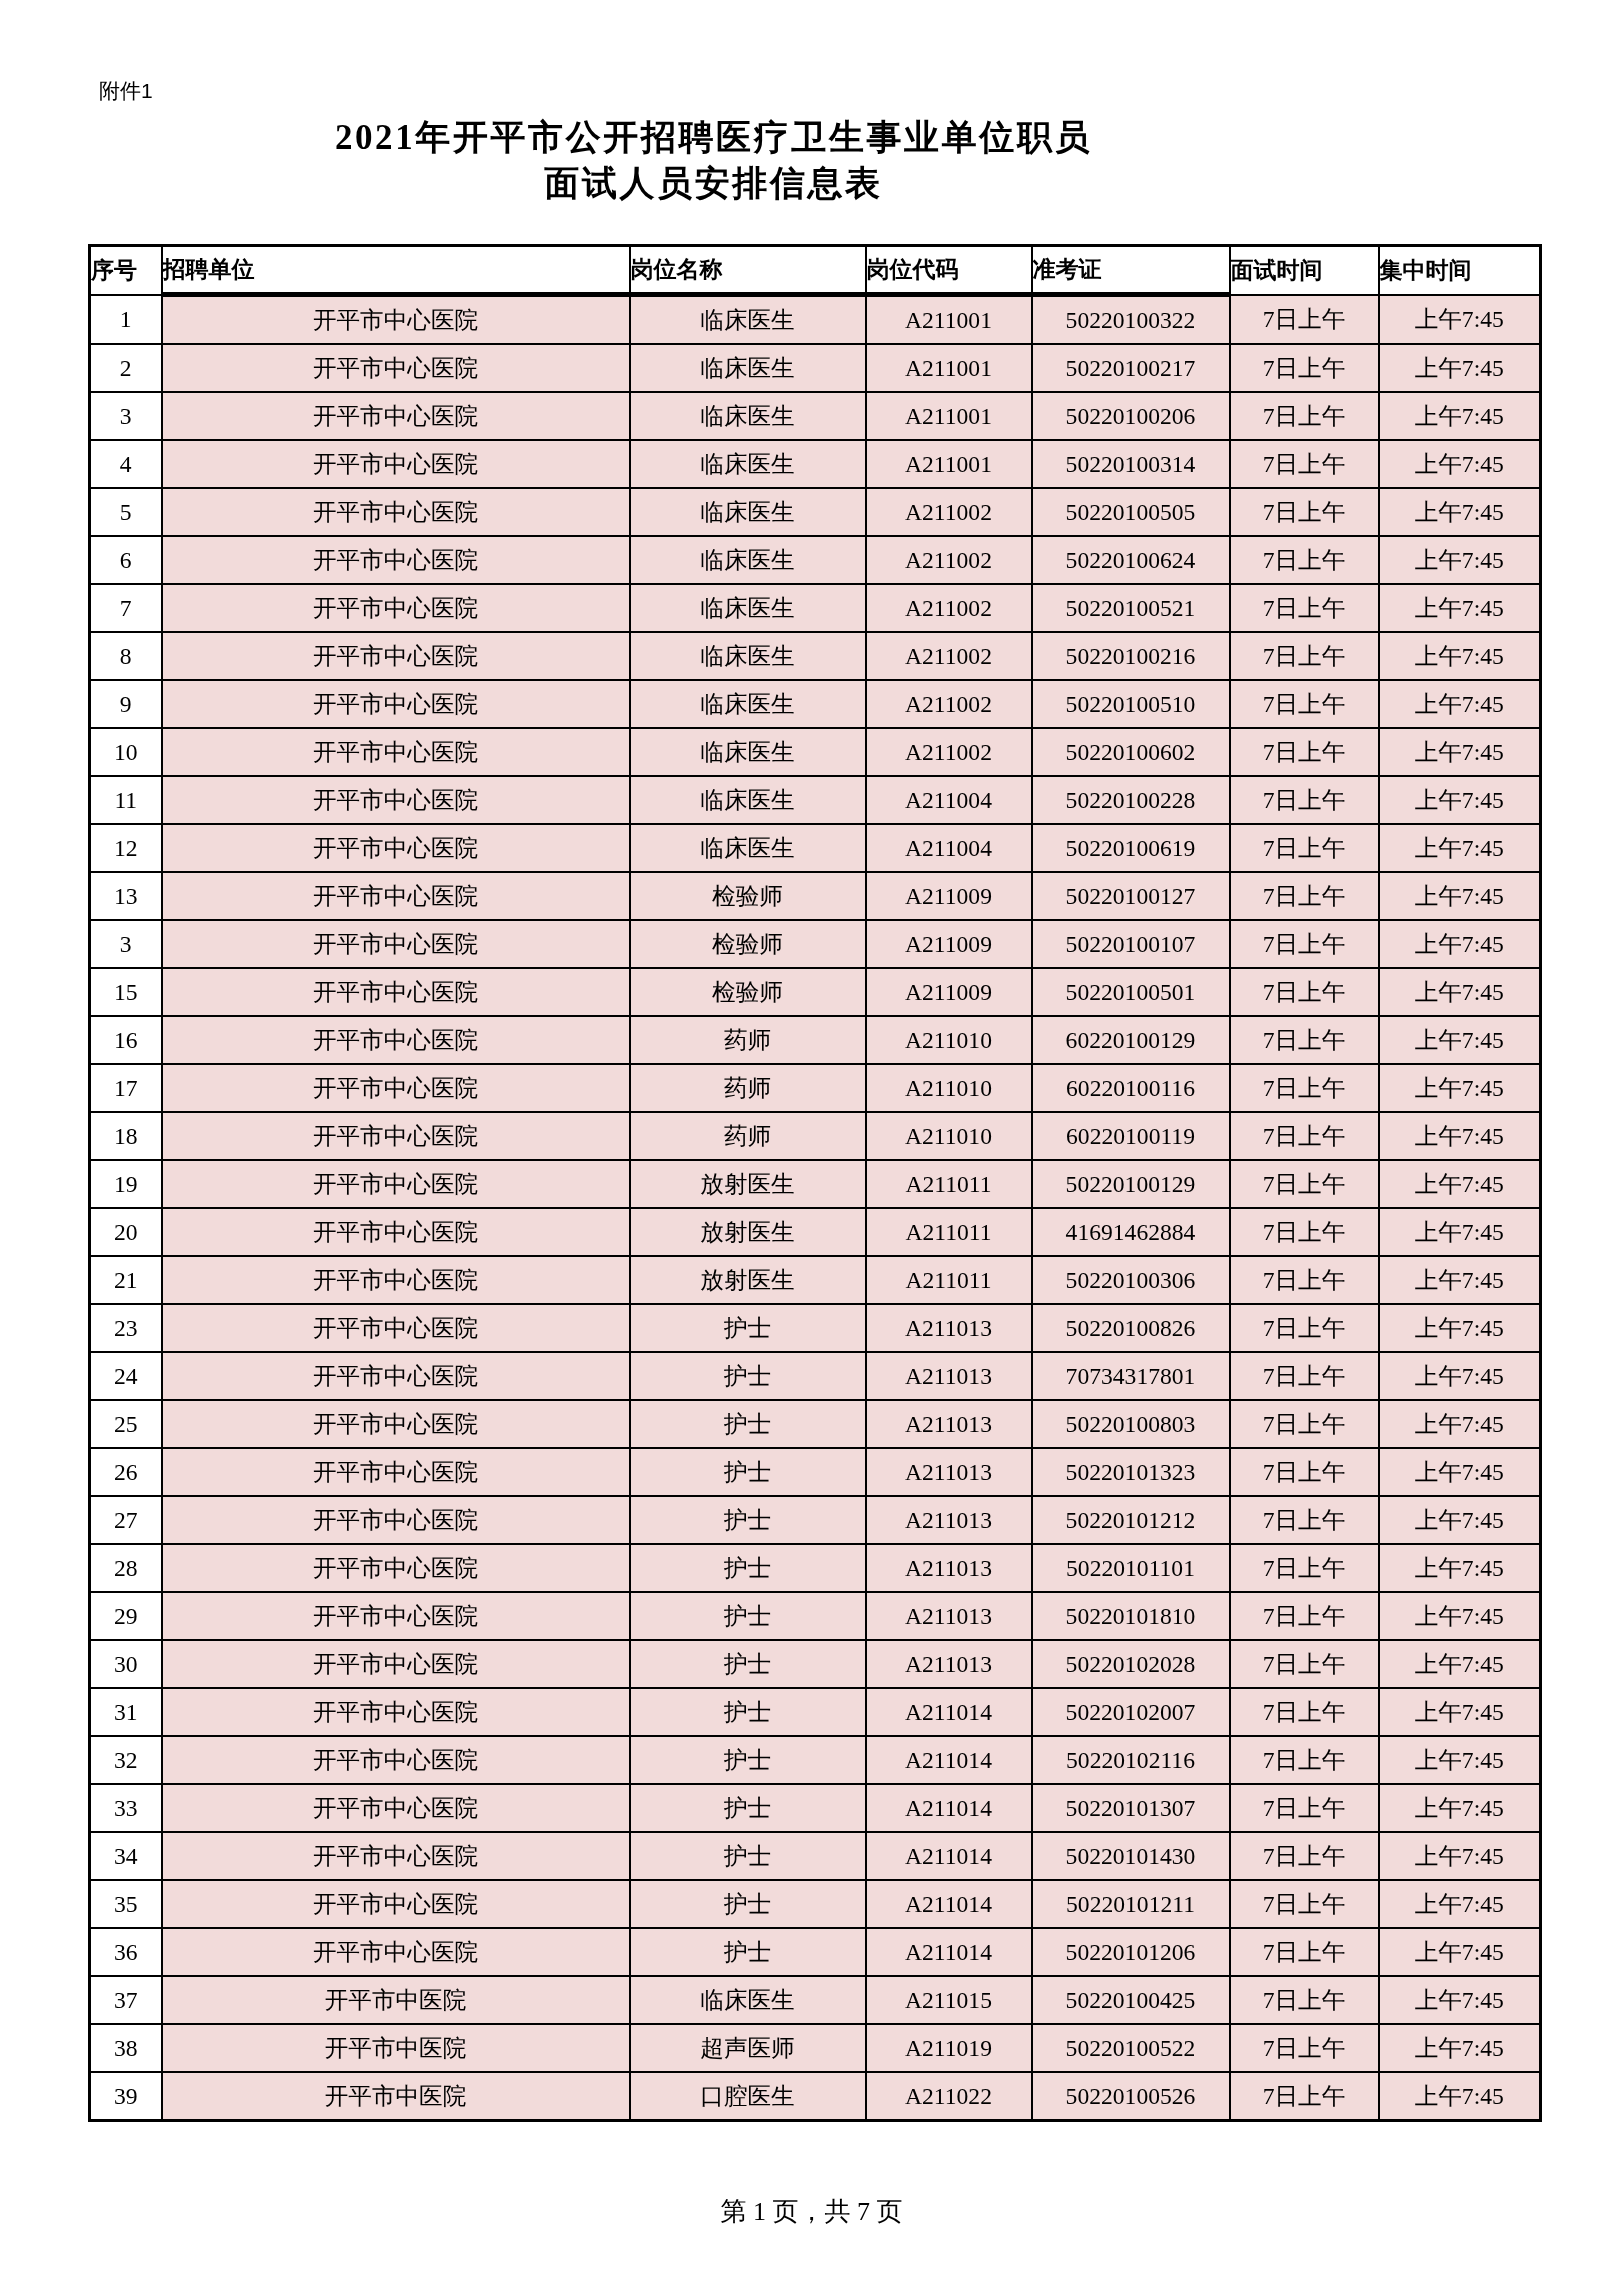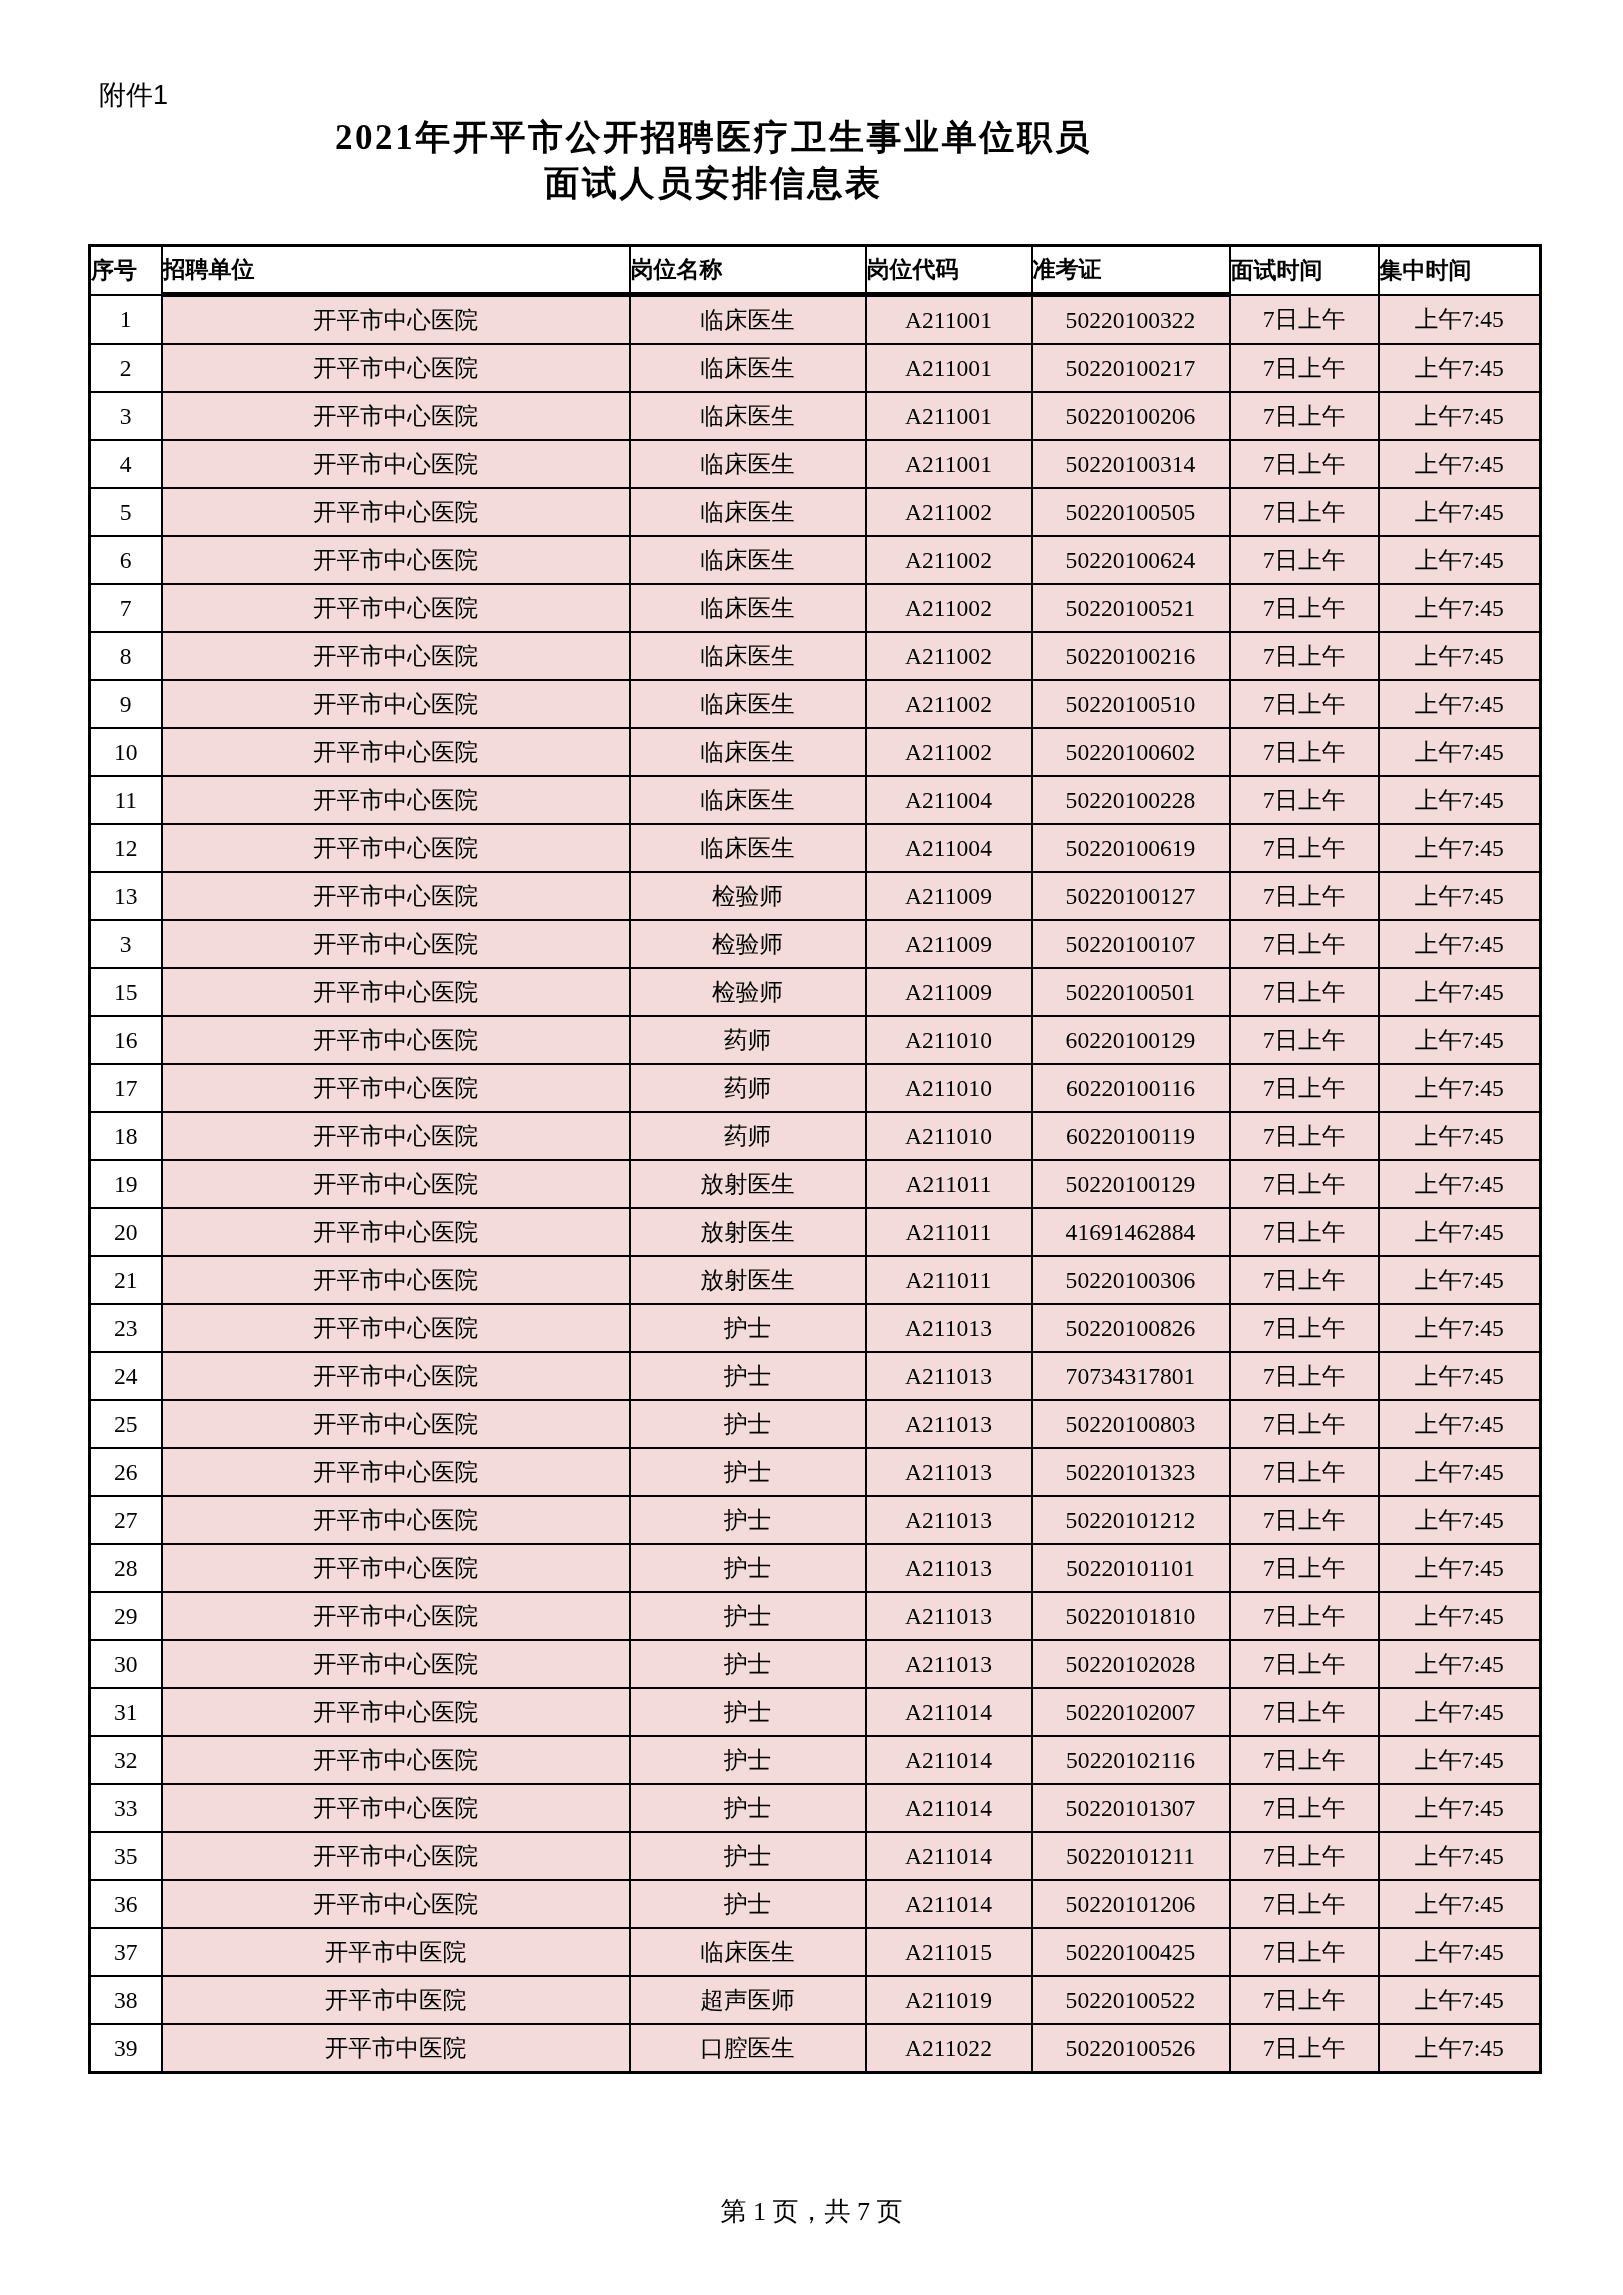--- a/index.html
+++ b/index.html
@@ -7,21 +7,21 @@
     position:relative;
     width:1623px; height:2295px;
     background:var(--page-bg,#ffffff);
     font-family:"Liberation Serif", serif;
     color:var(--text,#000000);
     overflow:hidden;
   }
   .attachment {
     position:absolute; left:99px; top:77px;
     font-family:"Liberation Sans", sans-serif;
-    font-size:27px; font-weight:500;
+    font-size:21px; font-weight:500;
   }
   .title-block {
     position:absolute; left:0; top:115px; width:1427px;
     text-align:center; font-weight:bold;
     font-size:35px; line-height:46px; letter-spacing:2.6px;
   }
   .table-wrap {
     position:absolute; left:88px; top:244px;
   }
   table.sched {
@@ -367,20 +367,29 @@
           <tr>
             <td class="seq">33</td>
             <td>开平市中心医院</td>
             <td>护士</td>
             <td>A211014</td>
             <td>50220101307</td>
             <td>7日上午</td>
             <td>上午7:45</td>
           </tr>
           <tr>
+            <td class="seq">34</td>
+            <td>开平市中心医院</td>
+            <td>护士</td>
+            <td>A211014</td>
+            <td>50220101430</td>
+            <td>7日上午</td>
+            <td>上午7:45</td>
+          </tr>
+          <tr>
             <td class="seq">35</td>
             <td>开平市中心医院</td>
             <td>护士</td>
             <td>A211014</td>
             <td>50220101211</td>
             <td>7日上午</td>
             <td>上午7:45</td>
           </tr>
           <tr>
             <td class="seq">36</td>

